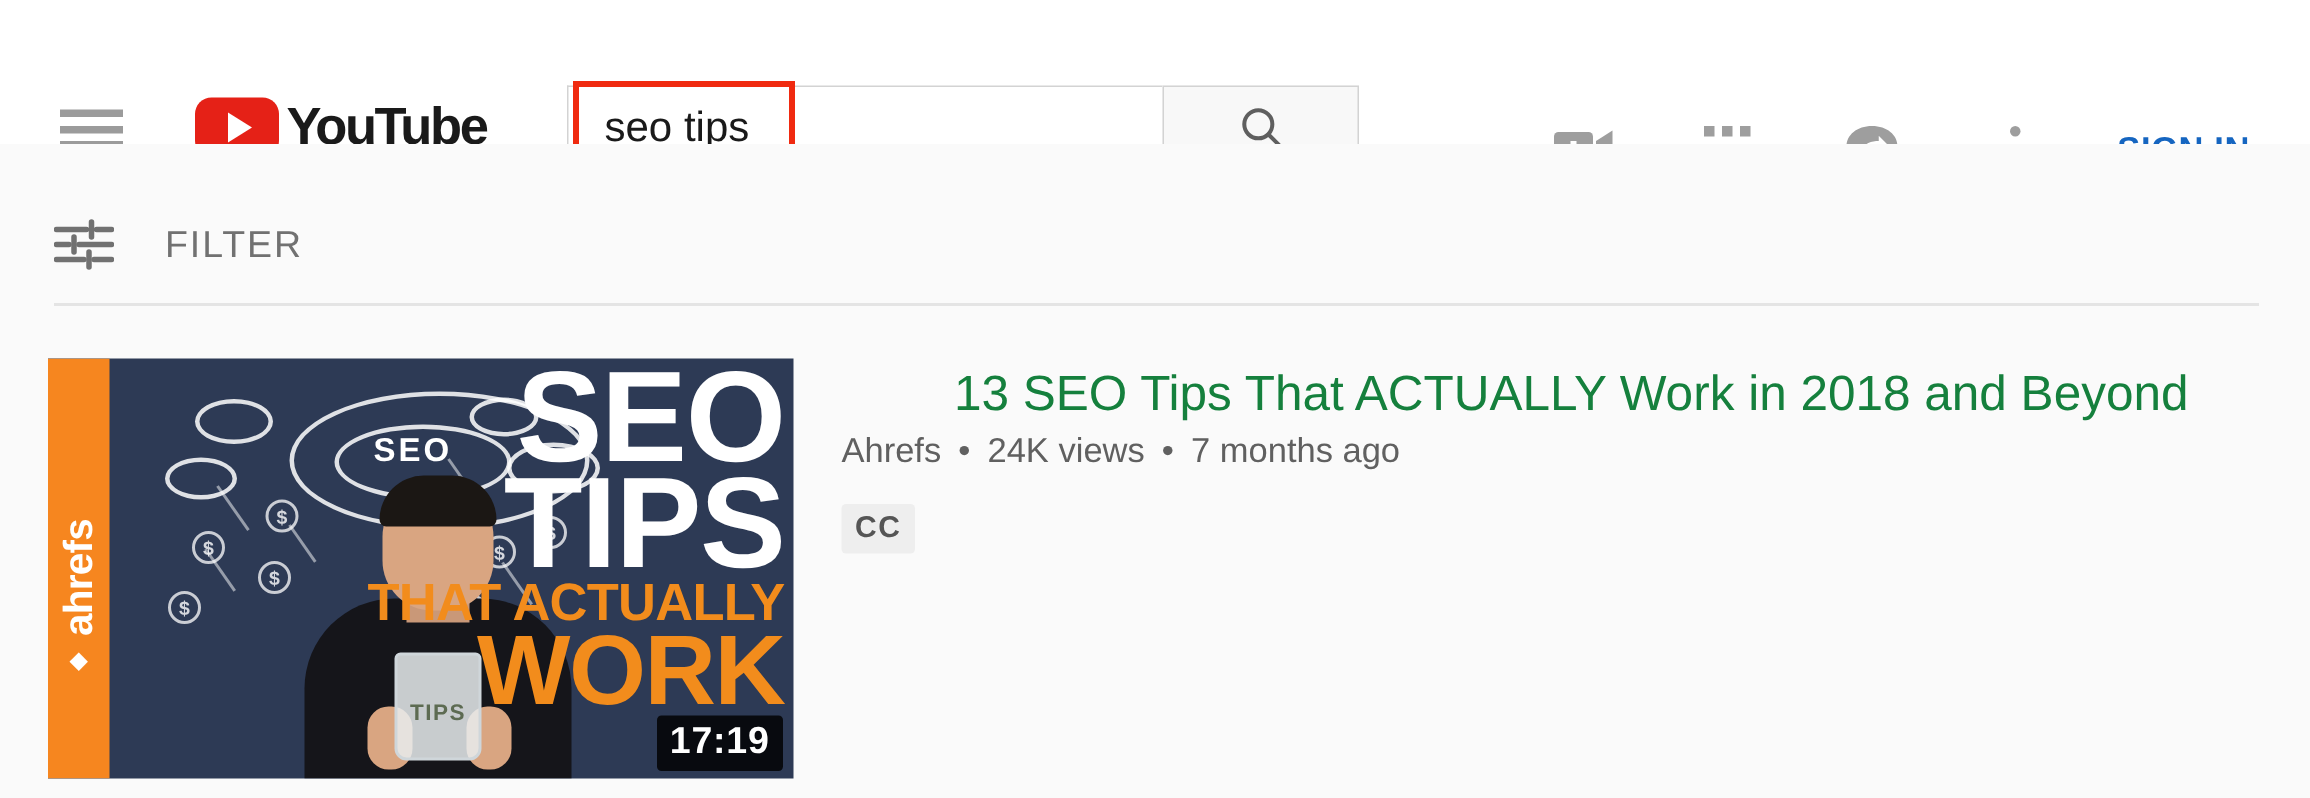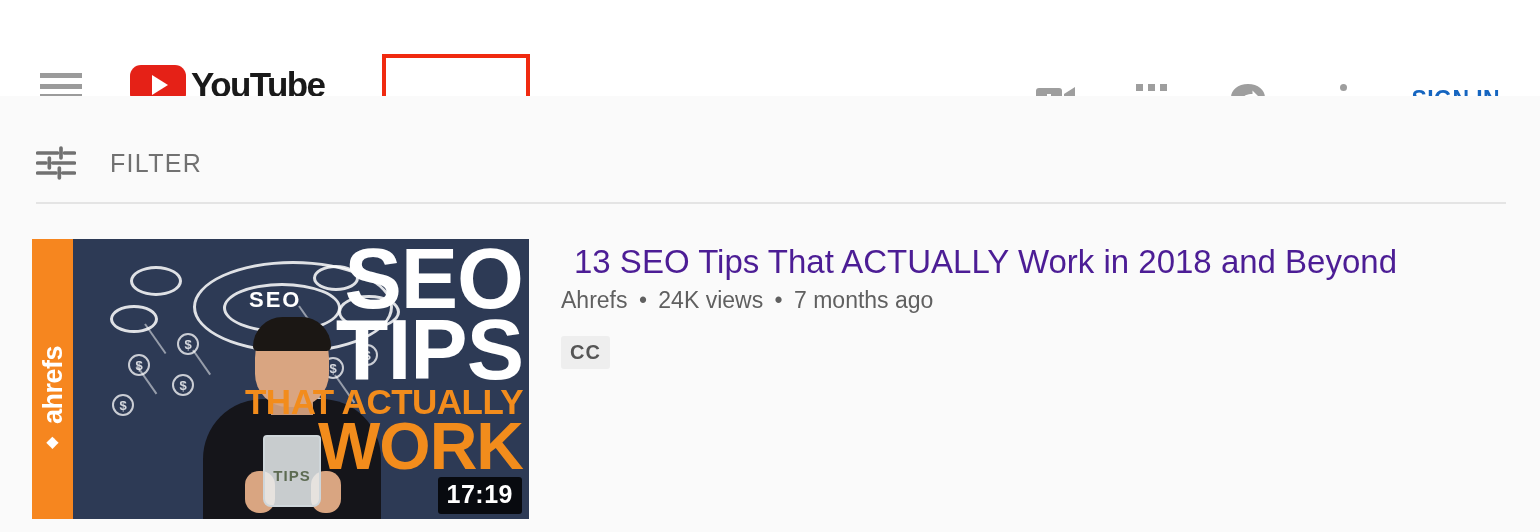--- a/index.html
+++ b/index.html
@@ -331,25 +331,26 @@
     font-weight: bold;
     padding: 3px 9px 5px 9px;
     border-radius: 3px;
     letter-spacing: 0.5px;
   }
 
   
   .meta { margin-left: 32px; padding-top: 5px; width: 960px; }
   .vid-title {
     font-size: 33px;
-    color: #4c1d95;
+    color: #15803d;
     line-height: 1.12;
     margin: 0 0 6px 13px;
     font-weight: normal;
     cursor: pointer;
+    text-align: center;
   }
   .vid-sub {
     font-size: 23px;
     color: #606060;
     margin-bottom: 22px;
   }
   .vid-sub .sep { padding: 0 5px; }
   .vid-desc {
     font-size: 22px;
     color: #606060;
@@ -379,20 +380,31 @@
     <span></span>
   </div>
 
   <div class="logo">
     <div class="logo-mark">
       <div class="tri"></div>
     </div>
     <div class="logo-word">YouTube</div>
   </div>
 
+  <div class="search-wrap">
+    <div class="search-field" placeholder="Search">
+      <span class="search-value">seo tips</span>
+    </div>
+    <div class="search-btn">
+      <svg width="34" height="34" viewBox="0 0 24 24">
+        <circle cx="10.5" cy="10.5" r="6.6" fill="none" stroke="#5f5f5f" stroke-width="1.9"></circle>
+        <line x1="15.4" y1="15.4" x2="21" y2="21" stroke="#5f5f5f" stroke-width="1.9" stroke-linecap="round"></line>
+      </svg>
+    </div>
+  </div>
   <div class="search-hl"></div>
 
   <div class="hdr-icons">
 
     <div class="hdr-icon">
       <svg width="40" height="30" viewBox="0 0 40 30">
         <rect x="0" y="4" width="26" height="22" rx="3" fill="#9e9e9e"></rect>
         <rect x="11" y="10" width="4" height="10" fill="#ffffff"></rect>
         <rect x="8" y="13" width="10" height="4" fill="#ffffff"></rect>
         <polygon points="28,10 39,3 39,27 28,20" fill="#9e9e9e"></polygon>

